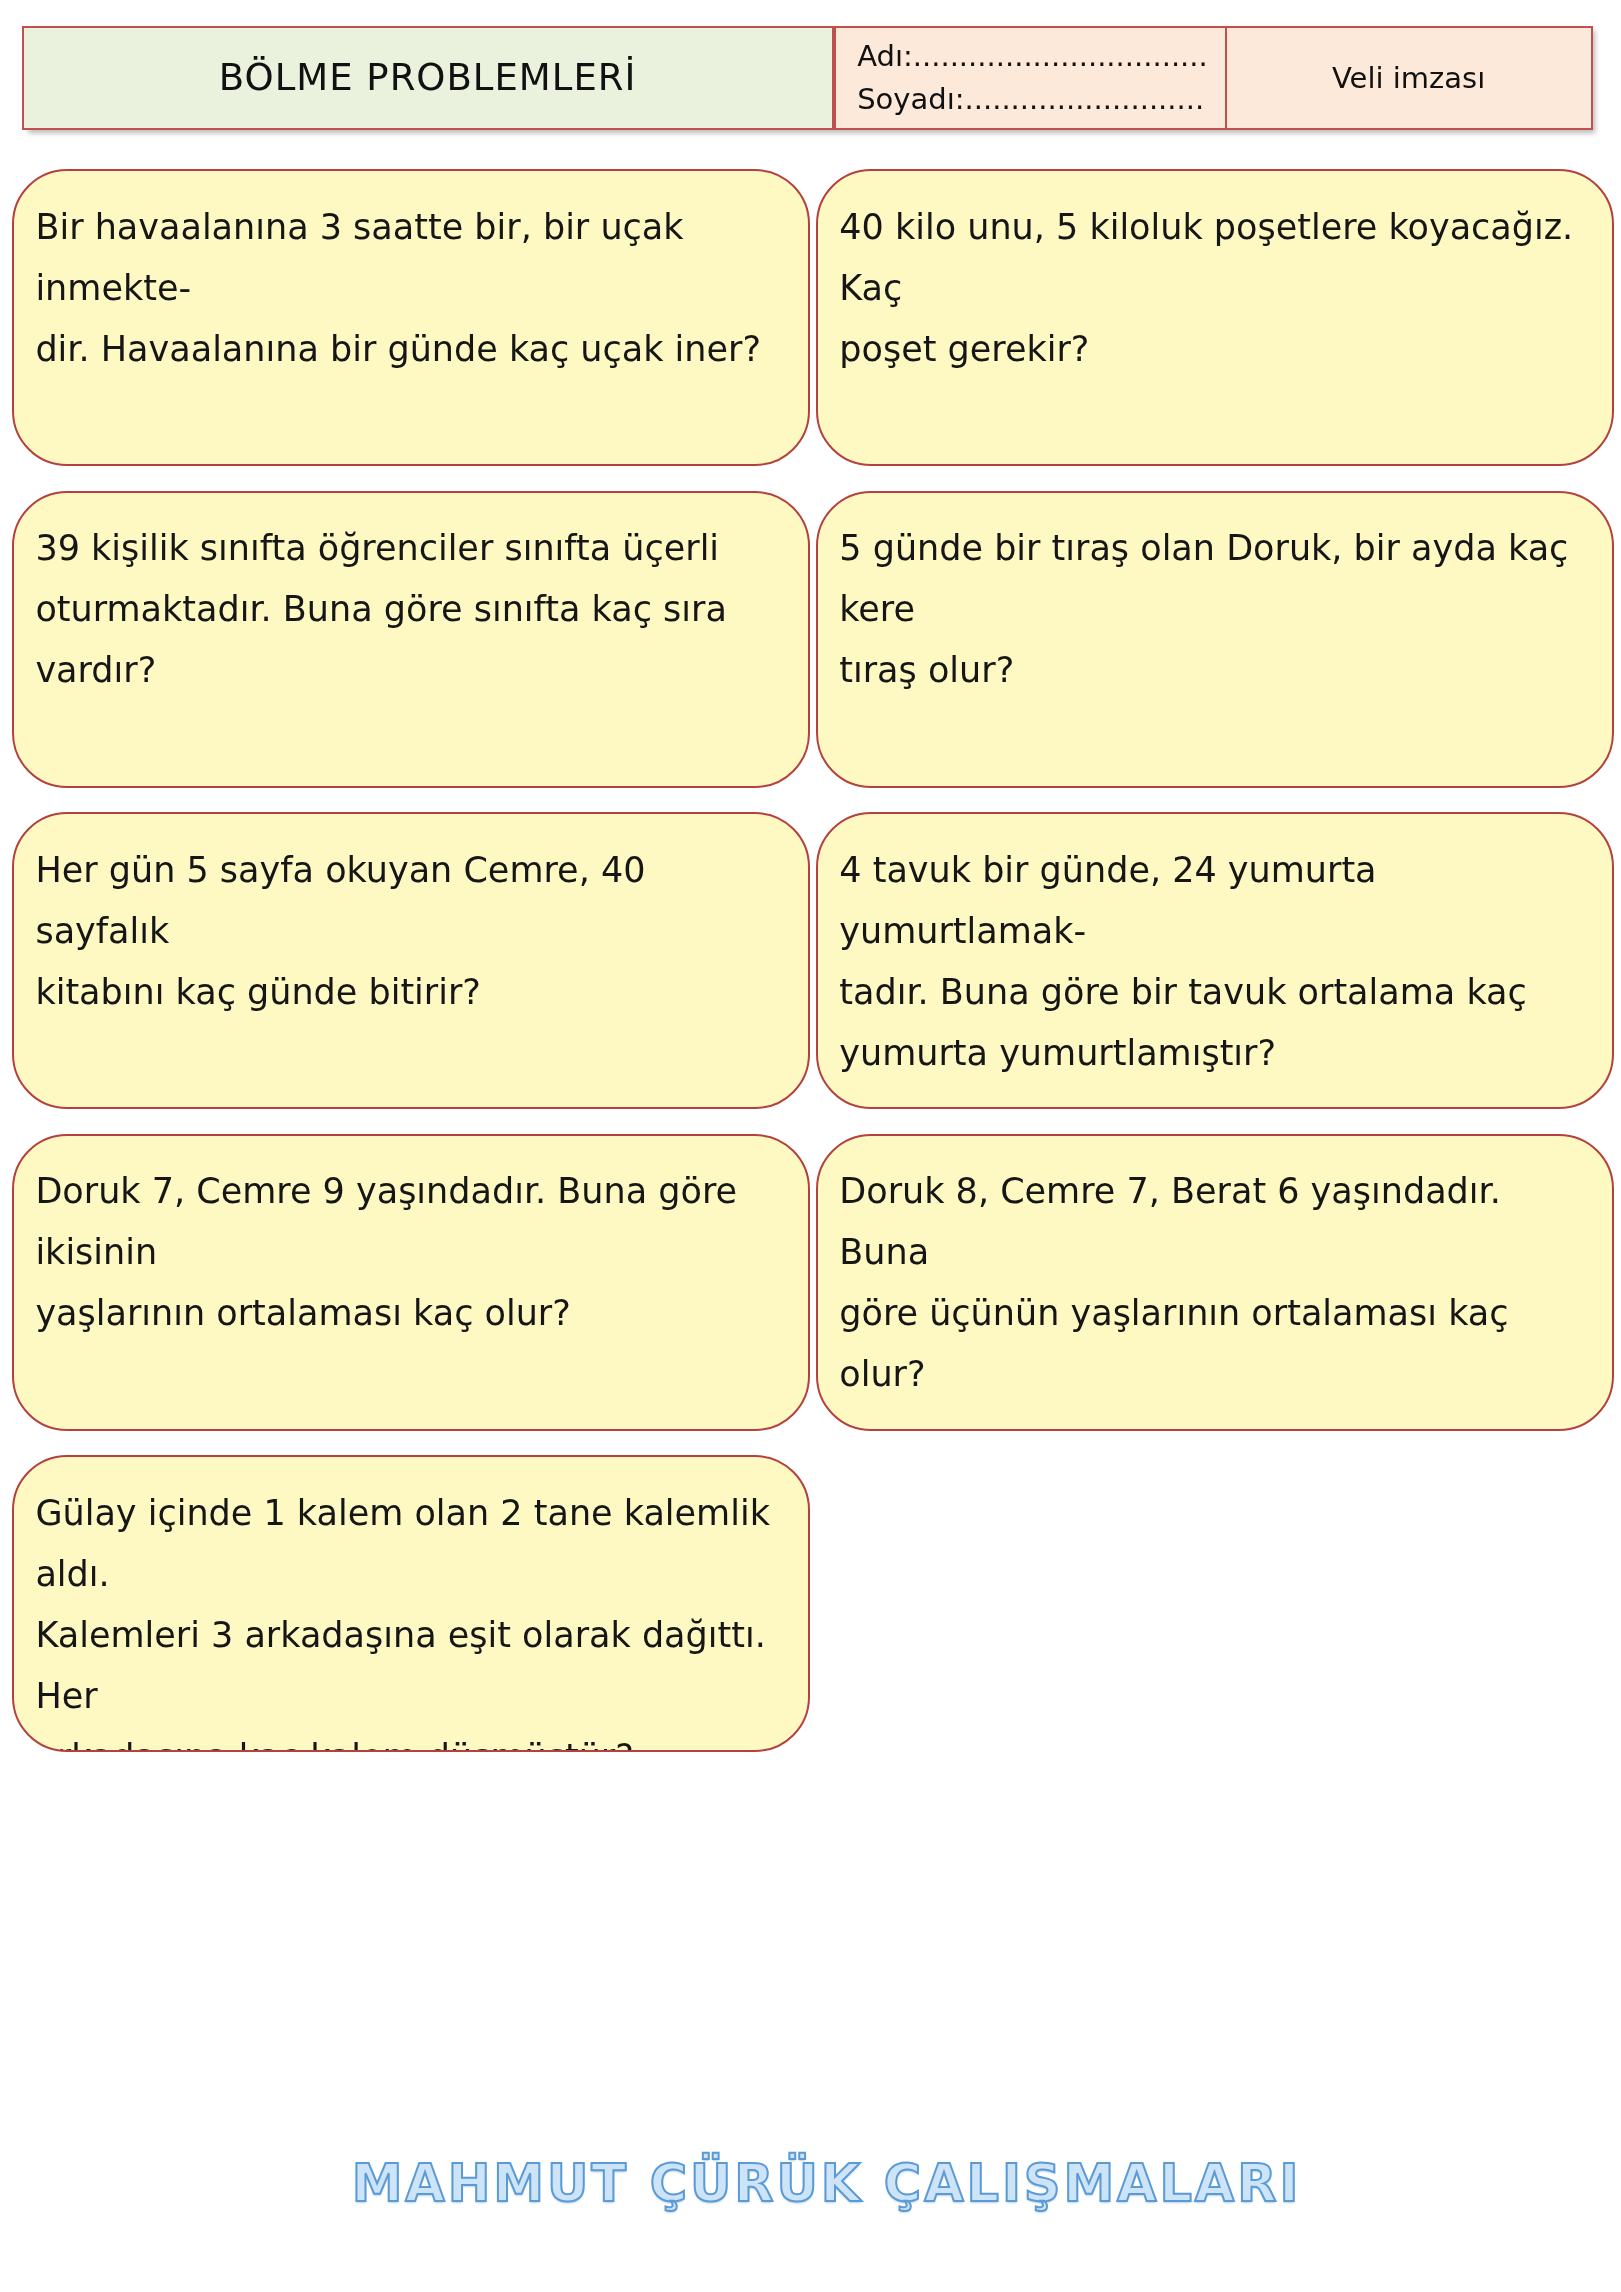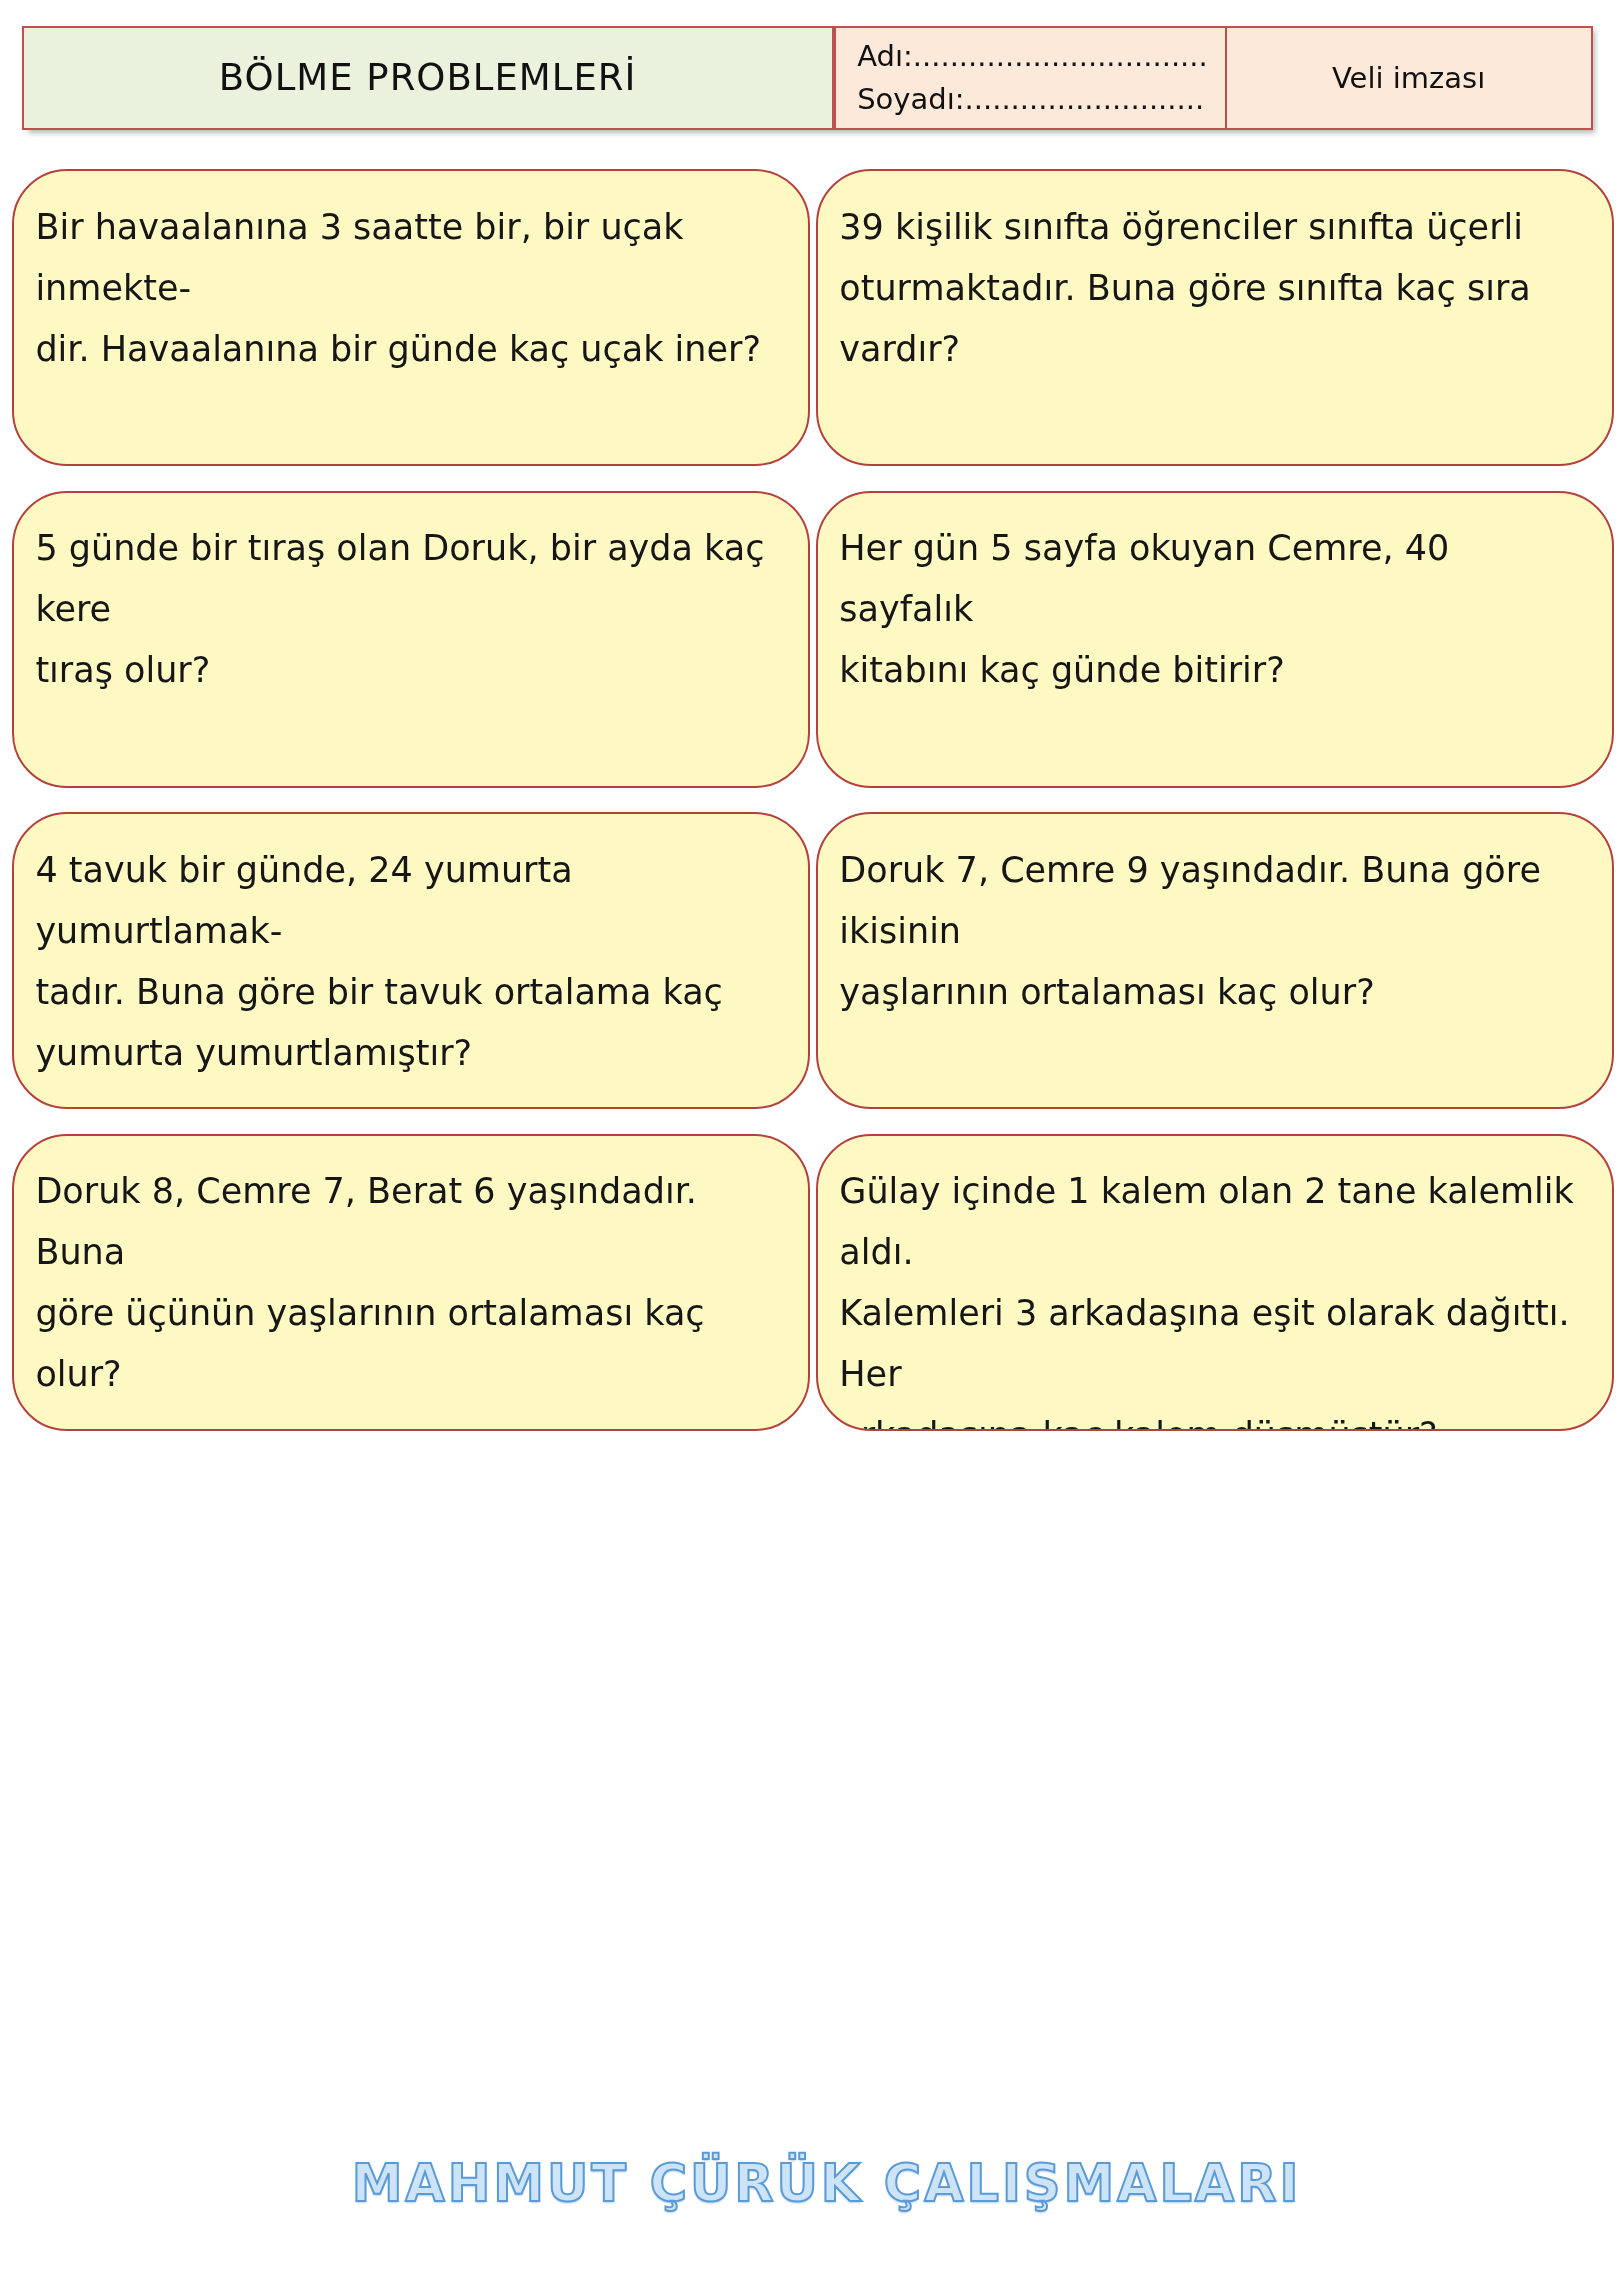--- a/index.html
+++ b/index.html
@@ -130,20 +130,24 @@
       <div class="sign">Veli imzası</div>
     </div>
   </div>
 
   <div class="grid">
     <div class="card">
       <div class="problem-text">Bir havaalanına 3 saatte bir, bir uçak inmekte-
 dir. Havaalanına bir günde kaç uçak iner?</div>
     </div>
     <div class="card">
+      <div class="problem-text">40 kilo unu, 5 kiloluk poşetlere koyacağız. Kaç
+poşet gerekir?</div>
+    </div>
+    <div class="card">
       <div class="problem-text">39 kişilik sınıfta öğrenciler sınıfta üçerli
 oturmaktadır. Buna göre sınıfta kaç sıra vardır?</div>
     </div>
     <div class="card">
       <div class="problem-text">5 günde bir tıraş olan Doruk, bir ayda kaç kere
 tıraş olur?</div>
     </div>
     <div class="card">
       <div class="problem-text">Her gün 5 sayfa okuyan Cemre, 40 sayfalık
 kitabını kaç günde bitirir?</div>

